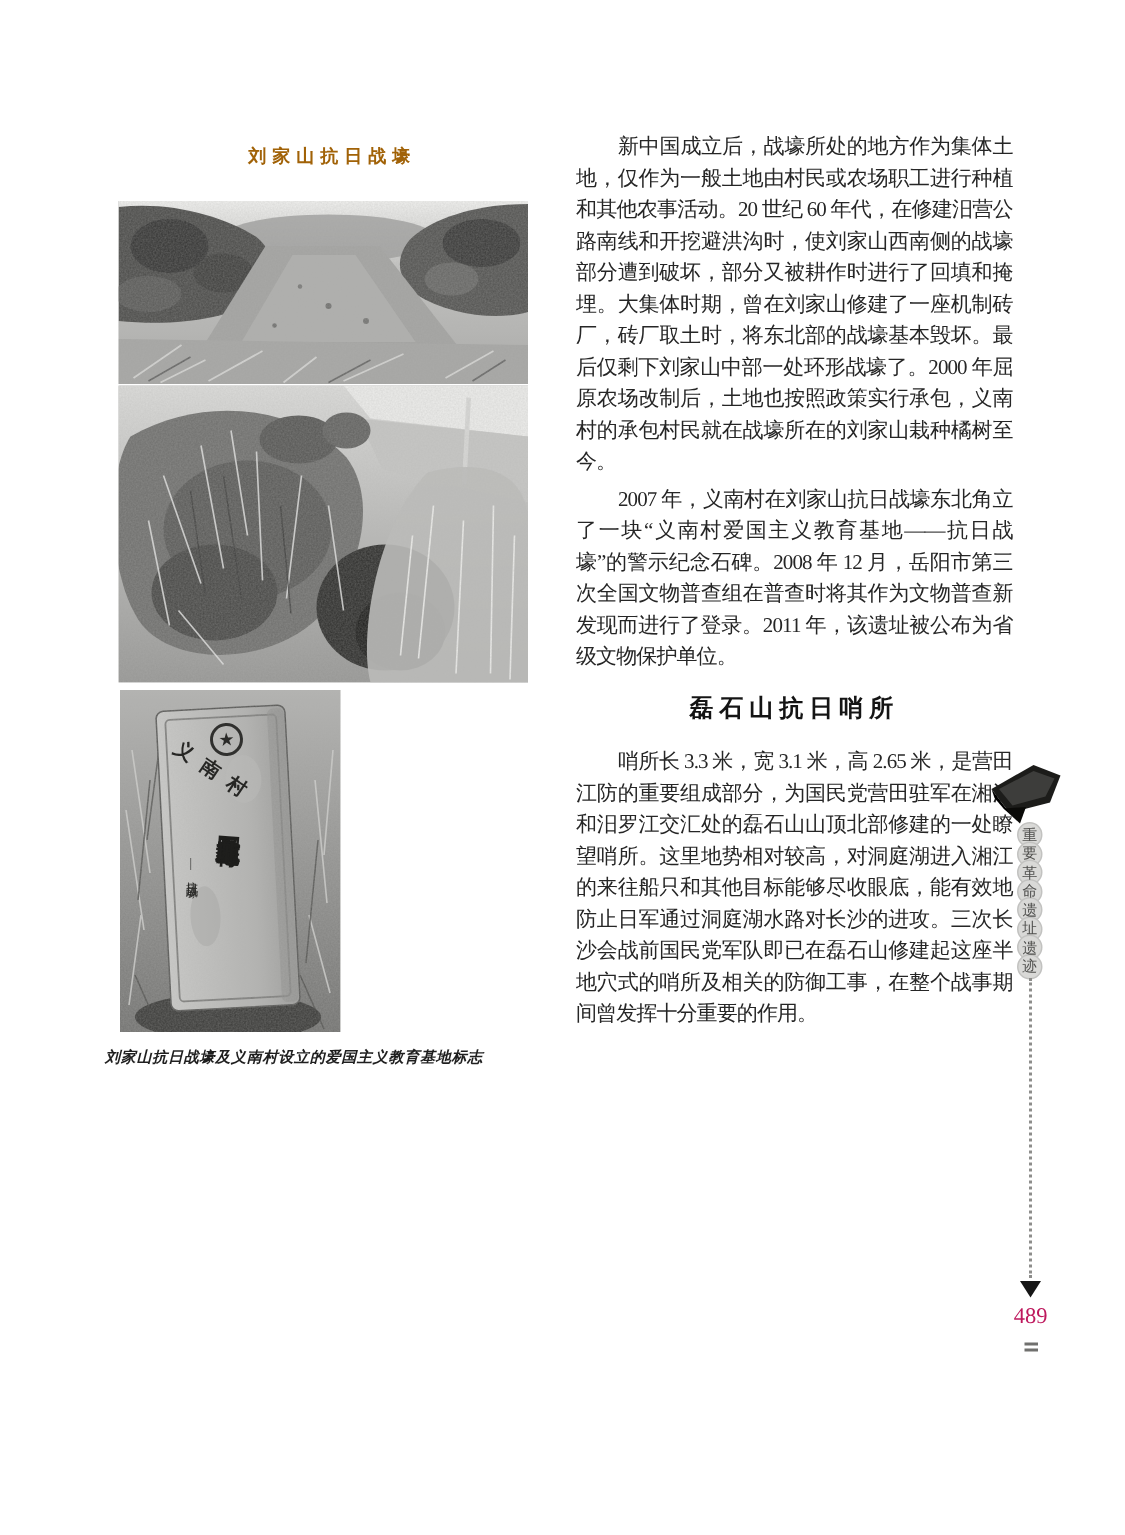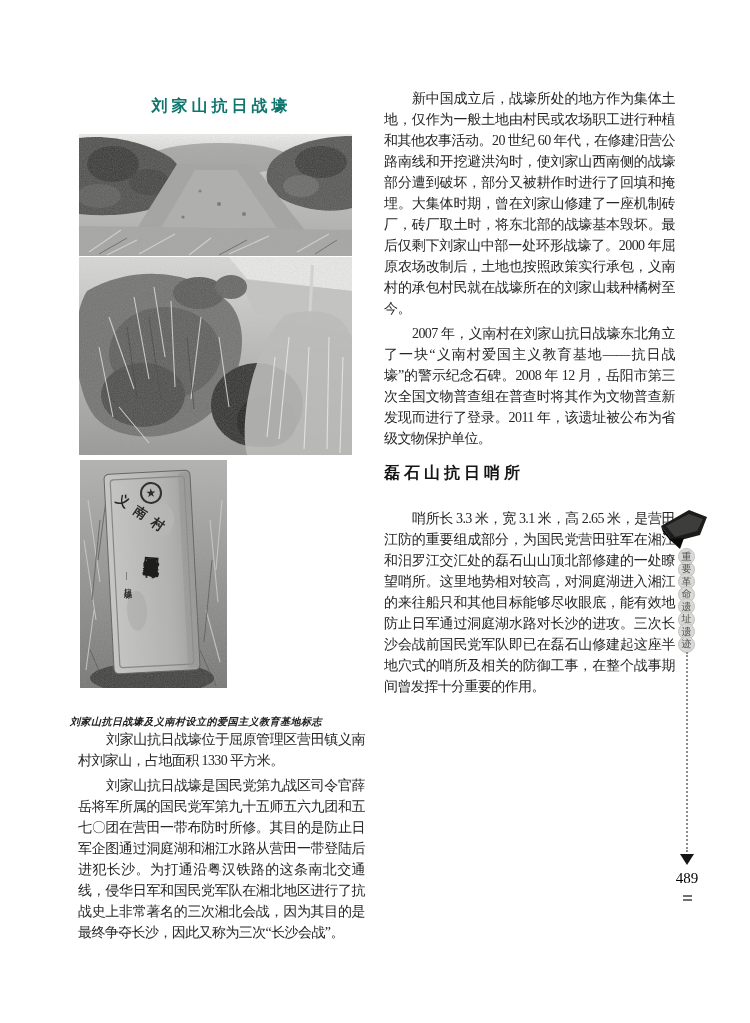--- a/index.html
+++ b/index.html
@@ -6,47 +6,46 @@
   body{
     width:750px;height:1023px;background:#ffffff;
     font-family:"Liberation Serif","DejaVu Serif",serif;
     position:relative;overflow:hidden;
   }
   .page{position:absolute;left:0;top:0;width:750px;height:1023px;background:#ffffff;}
 
   
   .col-title{
     position:absolute;left:78px;top:96px;width:287px;
-    text-align:center;font-size:16px;font-weight:bold;color:#0f766e;
+    text-align:center;font-size:12px;font-weight:bold;color:#a16207;
     letter-spacing:4px;margin:0;
   }
   .body-text{
     font-size:14px;line-height:21px;letter-spacing:-0.6px;
     color:#262626;text-align:justify;
   }
   .body-text p{margin:0;text-indent:2em;}
   .body-text p + p{margin-top:4px;font-family:Liberation Serif, serif;}
   .left-text{position:absolute;left:78px;top:729px;width:287px;}
   .right-col{position:absolute;left:384px;top:88px;width:291px;}
   .section-heading{
-    display:block;font-size:16px;font-weight:bold;
-    color:#141414;letter-spacing:4px;margin:13px 0 25px 0;text-indent:0;
+    display:block;text-align:center;font-size:16px;font-weight:bold;
+    color:#141414;letter-spacing:4px;margin:13px 0 15px 0;text-indent:0;
   }
 
   
   .photo{position:absolute;overflow:hidden;background:#bdbdbb;}
   .photo svg{position:absolute;left:0;top:0;}
   .photo1{left:79px;top:134px;width:273px;height:122px;}
   .photo2{left:79px;top:257px;width:273px;height:198px;}
   .photo3{left:80px;top:460px;width:147px;height:228px;}
   .photo-caption{
     position:absolute;left:70px;top:698px;width:302px;
     font-size:10px;font-style:italic;font-weight:bold;color:#1f1f1f;
     letter-spacing:0.5px;
-    margin-top:17px;
   }
 
   
   .mon-star{
     position:absolute;left:60px;top:22px;width:22px;height:22px;
     border:2px solid #30302e;border-radius:50%;
     display:flex;align-items:center;justify-content:center;
     font-size:12px;color:#2a2a28;transform:rotate(-3deg);
     box-sizing:border-box;
   }
@@ -79,21 +78,21 @@
     position:absolute;left:686px;top:652px;height:200px;width:0;
     border-left:2px dotted #8d8d8b;
   }
   .down-arrow{
     position:absolute;left:680px;top:854px;width:0;height:0;
     border-left:7px solid transparent;border-right:7px solid transparent;
     border-top:11px solid #161616;
   }
   .page-number{
     position:absolute;left:663px;top:870px;width:48px;
-    text-align:center;font-size:15px;color:#000000;
+    text-align:center;font-size:15px;color:#be185d;
   }
   .page-number-underline{position:absolute;left:683px;top:895px;width:9px;}
   .page-number-underline div{height:2px;background:#70706e;margin-bottom:2px;}
 </style>
 </head>
 <body>
 
 <div class="page">
 
   <svg width="0" height="0" style="position:absolute" aria-hidden="true">
@@ -192,24 +191,20 @@
       <rect width="147" height="228" filter="url(#grain)"></rect>
     </svg>
     <div class="mon-star">★</div>
     <div class="mon-village">义南村</div>
     <div class="mon-main">爱国主义教育基地</div>
     <div class="mon-sub">—抗日战壕</div>
   </div>
 
   <div class="photo-caption">刘家山抗日战壕及义南村设立的爱国主义教育基地标志</div>
 
-  <div class="left-text body-text">
-    <p>刘家山抗日战壕位于屈原管理区营田镇义南村刘家山，占地面积 1330 平方米。</p>
-    <p>刘家山抗日战壕是国民党第九战区司令官薛岳将军所属的国民党军第九十五师五六九团和五七〇团在营田一带布防时所修。其目的是防止日军企图通过洞庭湖和湘江水路从营田一带登陆后进犯长沙。为打通沿粤汉铁路的这条南北交通线，侵华日军和国民党军队在湘北地区进行了抗战史上非常著名的三次湘北会战，因为其目的是最终争夺长沙，因此又称为三次“长沙会战”。</p>
-  </div>
 
   <div class="right-col body-text">
     <p>新中国成立后，战壕所处的地方作为集体土地，仅作为一般土地由村民或农场职工进行种植和其他农事活动。20 世纪 60 年代，在修建汨营公路南线和开挖避洪沟时，使刘家山西南侧的战壕部分遭到破坏，部分又被耕作时进行了回填和掩埋。大集体时期，曾在刘家山修建了一座机制砖厂，砖厂取土时，将东北部的战壕基本毁坏。最后仅剩下刘家山中部一处环形战壕了。2000 年屈原农场改制后，土地也按照政策实行承包，义南村的承包村民就在战壕所在的刘家山栽种橘树至今。</p>
     <p>2007 年，义南村在刘家山抗日战壕东北角立了一块“义南村爱国主义教育基地——抗日战壕”的警示纪念石碑。2008 年 12 月，岳阳市第三次全国文物普查组在普查时将其作为文物普查新发现而进行了登录。2011 年，该遗址被公布为省级文物保护单位。</p>
     <h2 class="section-heading">磊石山抗日哨所</h2>
     <p>哨所长 3.3 米，宽 3.1 米，高 2.65 米，是营田江防的重要组成部分，为国民党营田驻军在湘江和汨罗江交汇处的磊石山山顶北部修建的一处瞭望哨所。这里地势相对较高，对洞庭湖进入湘江的来往船只和其他目标能够尽收眼底，能有效地防止日军通过洞庭湖水路对长沙的进攻。三次长沙会战前国民党军队即已在磊石山修建起这座半地穴式的哨所及相关的防御工事，在整个战事期间曾发挥十分重要的作用。</p>
   </div>
 
   <div class="flag-icon">
     <svg width="50" height="44" viewBox="0 0 50 44">

